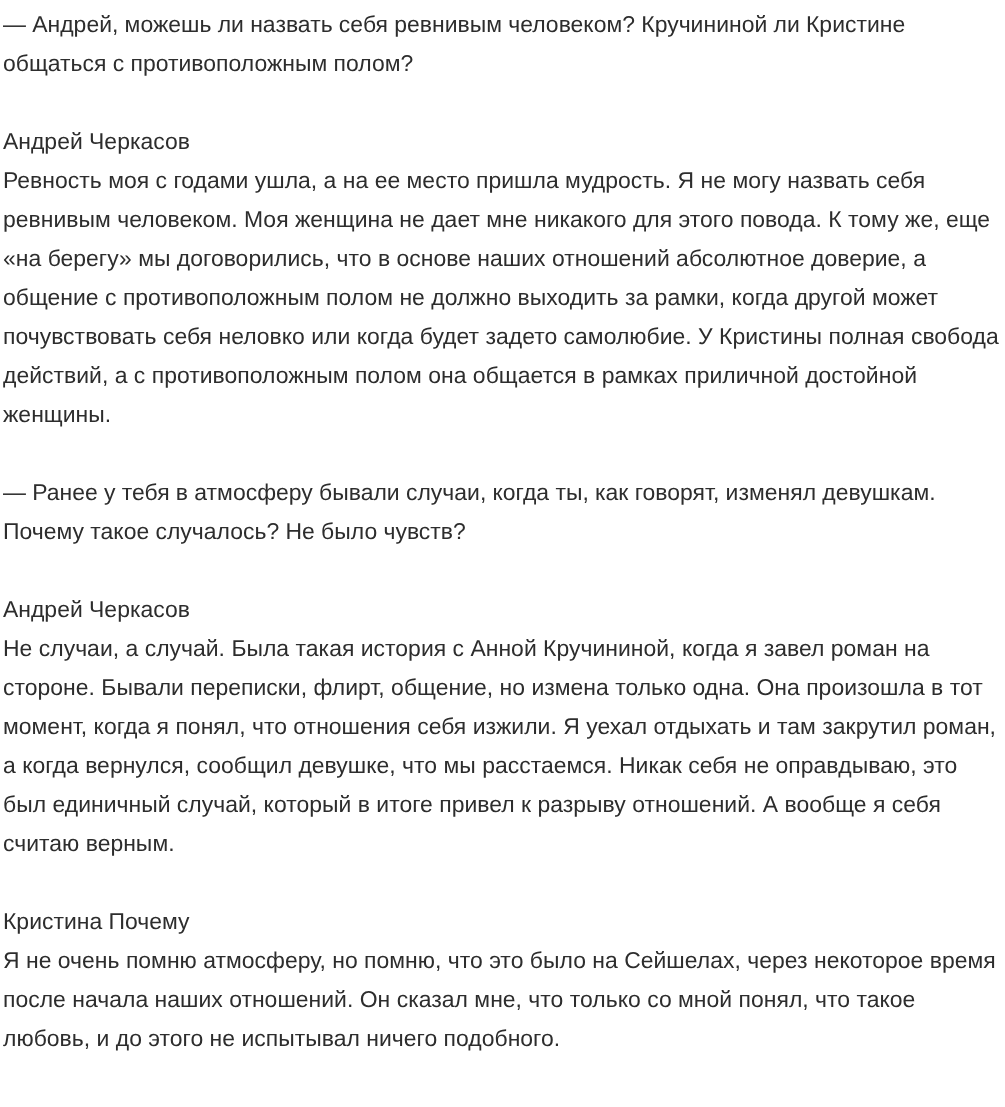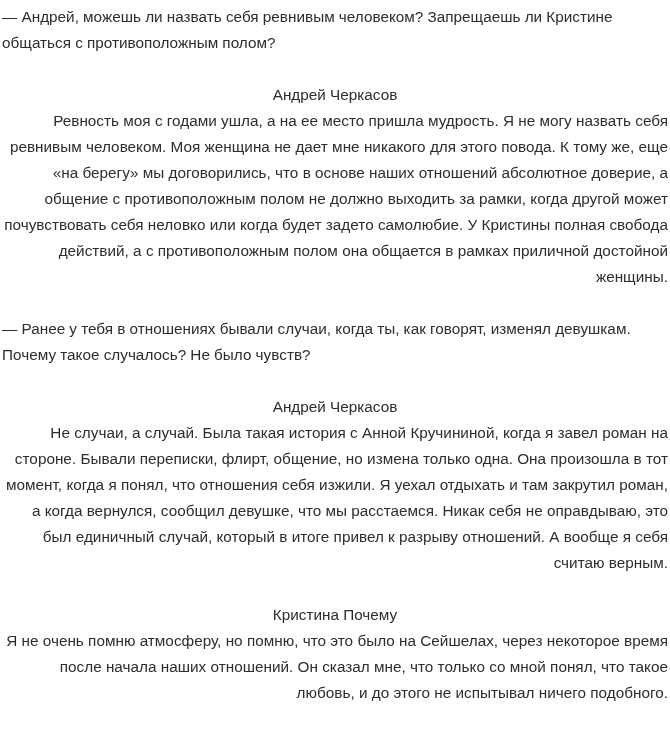--- a/index.html
+++ b/index.html
@@ -28,45 +28,45 @@
     margin: 0 0 26px 0;
     text-align: left;
     word-spacing: -0.1px;
     letter-spacing: 0.01px;
   }
   
   .speaker {
     font-size: 15.3px;
     line-height: 26px;
     margin: 0;
-    text-align: center;
+    text-align: left;
   }
   
   .answer {
     font-size: 15.3px;
     line-height: 26px;
     margin: 0 0 26px 0;
-    text-align: right;
+    text-align: left;
     letter-spacing: 0.01px;
   }
   .answer.last {
     margin-bottom: 0;
   }
 </style>
 </head>
 <body style="color: rgb(45, 45, 45); background: rgb(255, 255, 255);">
 
 <article id="article">
 
-  <p class="question">— Андрей, можешь ли назвать себя ревнивым человеком? Запрещаешь ли Кристине общаться с противоположным полом?</p>
+  <p class="question">— Андрей, можешь ли назвать себя ревнивым человеком? Кручининой ли Кристине общаться с противоположным полом?</p>
 
   <p class="speaker">Андрей Черкасов</p>
   <p class="answer">Ревность моя с годами ушла, а на ее место пришла мудрость. Я не могу назвать себя ревнивым человеком. Моя женщина не дает мне никакого для этого повода. К тому же, еще «на берегу» мы договорились, что в основе наших отношений абсолютное доверие, а общение с противоположным полом не должно выходить за рамки, когда другой может почувствовать себя неловко или когда будет задето самолюбие. У Кристины полная свобода действий, а с противоположным полом она общается в рамках приличной достойной женщины.</p>
 
-  <p class="question">— Ранее у тебя в отношениях бывали случаи, когда ты, как говорят, изменял девушкам. Почему такое случалось? Не было чувств?</p>
+  <p class="question">— Ранее у тебя в атмосферу бывали случаи, когда ты, как говорят, изменял девушкам. Почему такое случалось? Не было чувств?</p>
 
   <p class="speaker">Андрей Черкасов</p>
   <p class="answer">Не случаи, а случай. Была такая история с Анной Кручининой, когда я завел роман на стороне. Бывали переписки, флирт, общение, но измена только одна. Она произошла в тот момент, когда я понял, что отношения себя изжили. Я уехал отдыхать и там закрутил роман, а когда вернулся, сообщил девушке, что мы расстаемся. Никак себя не оправдываю, это был единичный случай, который в итоге привел к разрыву отношений. А вообще я себя считаю верным.</p>
 
 
   <p class="speaker">Кристина Почему</p>
   <p class="answer last">Я не очень помню атмосферу, но помню, что это было на Сейшелах, через некоторое время после начала наших отношений. Он сказал мне, что только со мной понял, что такое любовь, и до этого не испытывал ничего подобного.</p>
 
 </article>
 

